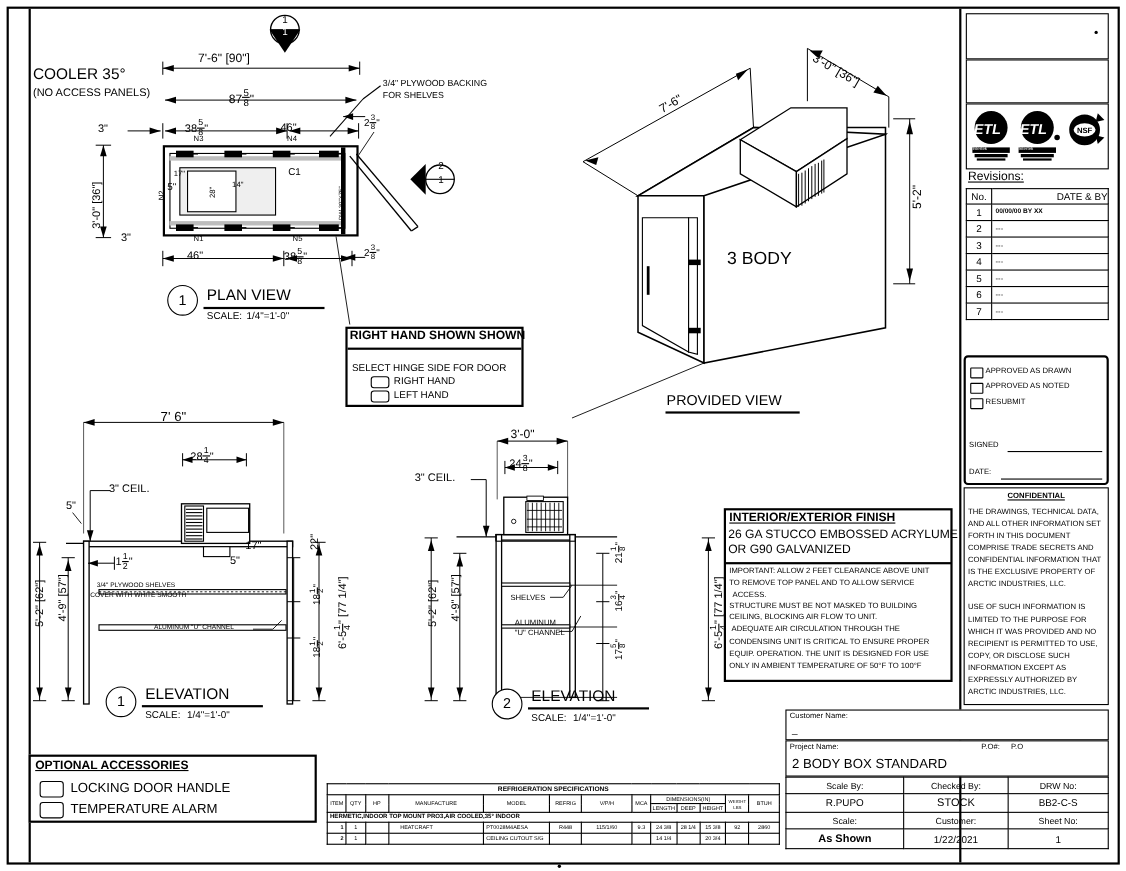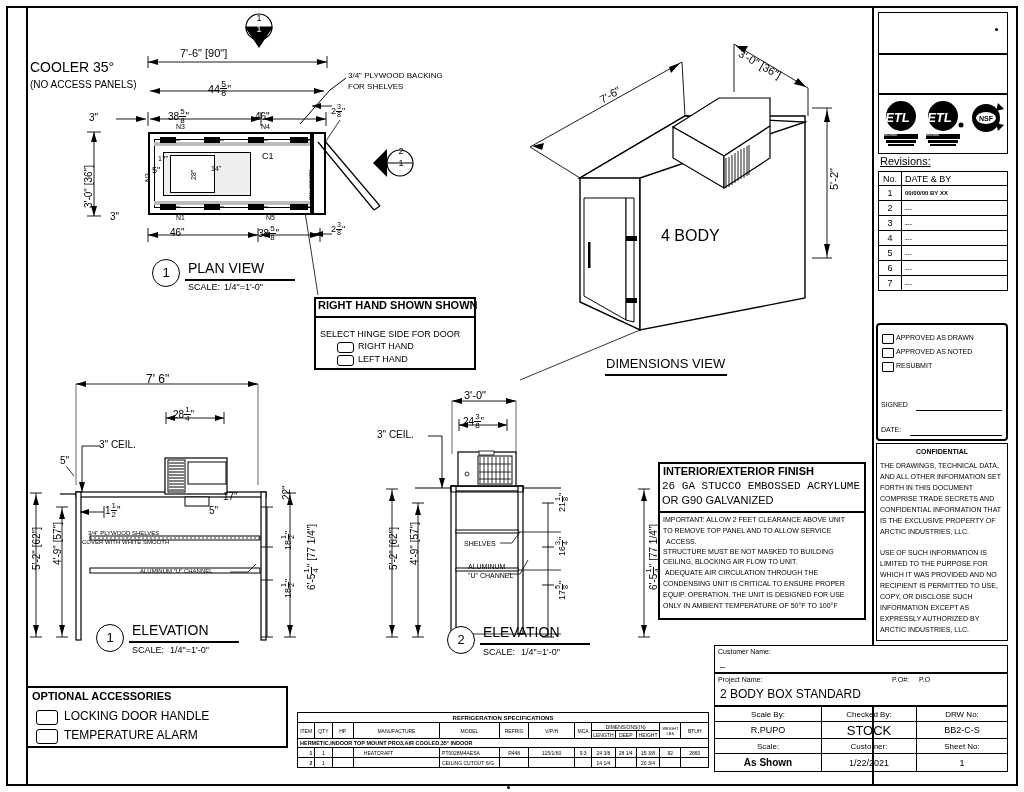--- a/index.html
+++ b/index.html
@@ -2,21 +2,21 @@
 <html><head>
 <meta charset="utf-8">
 <style>
   html,body{margin:0;padding:0;background:#ffffff;}
   body{font-family:"Liberation Sans", sans-serif;color:#000;}
   #sheet{position:relative;width:1024px;height:792px;background:#fff;overflow:hidden;}
   .abs{position:absolute;}
   .ln{position:absolute;background:#000;}
   .txt{position:absolute;white-space:nowrap;line-height:1.05;}
   .bold{font-weight:bold;}
-  .ul{}
+  .ul{text-decoration:underline;}
   .ctr{text-align:center;}
   .frac{display:inline-block;vertical-align:-0.35em;text-align:center;font-size:.8em;line-height:.95;}
   .frac .n{display:block;border-bottom:1px solid #000;padding:0 1px;}
   .frac .d{display:block;padding:0 1px;}
   .rot90{transform-origin:0 0;transform:rotate(-90deg);}
   .rotm{transform-origin:0 0;}
   .cb{position:absolute;border:1.6px solid #000;border-radius:3px;background:#fff;}
   .box{position:absolute;border:1px solid #000;background:#fff;box-sizing:border-box;}
   .box2{position:absolute;border:2px solid #000;background:#fff;box-sizing:border-box;}
   .outer{position:absolute;border:2px solid #000;box-sizing:border-box;}
@@ -60,21 +60,21 @@
       <polygon points="182,10 172,7 172,13" fill="#000"></polygon>
     </svg>
     <div class="txt t11 ctr" style="left:180px;top:48px;">7'-6" [90"]</div>
 
     <svg class="abs" style="left:148px;top:82px;" width="178" height="18">
       <line x1="2" y1="9" x2="176" y2="9" stroke="#000" stroke-width="0.9"></line>
       <polygon points="2,9 12,6 12,12" fill="#000"></polygon>
       <polygon points="176,9 166,6 166,12" fill="#000"></polygon>
     </svg>
     <div class="txt t11" style="left:208px;top:80px;">
-      <span>44</span><span class="frac"><span class="n">5</span><span class="d">8</span></span><span>"</span>
+      <span>87</span><span class="frac"><span class="n">5</span><span class="d">8</span></span><span>"</span>
     </div>
 
     <svg class="abs" style="left:110px;top:110px;" width="225" height="18">
       <line x1="6" y1="9" x2="36" y2="9" stroke="#000" stroke-width="0.9"></line>
       <polygon points="36,9 26,6 26,12" fill="#000"></polygon>
       <line x1="38" y1="2" x2="38" y2="16" stroke="#000" stroke-width="0.9"></line>
       <line x1="40" y1="9" x2="151" y2="9" stroke="#000" stroke-width="0.9"></line>
       <polygon points="40,9 50,6 50,12" fill="#000"></polygon>
       <polygon points="151,9 141,6 141,12" fill="#000"></polygon>
       <line x1="151" y1="2" x2="151" y2="16" stroke="#000" stroke-width="0.9"></line>
@@ -278,22 +278,22 @@
         <line x1="282" y1="228" x2="302" y2="228"></line>
       </g>
       <polygon points="297,80 294,92 300,92" fill="#000"></polygon>
       <polygon points="297,226 294,214 300,214" fill="#000"></polygon>
 
       <line x1="110" y1="300" x2="-10" y2="350" stroke="#000" stroke-width="0.8"></line>
     </svg>
     <div class="txt t11 rotm" style="left:598px;top:96px;transform:rotate(-30deg);">7'-6"</div>
     <div class="txt t11 rotm" style="left:742px;top:48px;transform:rotate(30deg);">3'-0" [36"]</div>
     <div class="txt t11 rot90" style="left:829px;top:190px;">5'-2"</div>
-    <div class="txt t16" style="left:661px;top:228px;">4 BODY</div>
-    <div class="txt t13" style="left:606px;top:357px;">DIMENSIONS VIEW</div>
+    <div class="txt t16" style="left:661px;top:228px;">3 BODY</div>
+    <div class="txt t13" style="left:606px;top:357px;">PROVIDED VIEW</div>
     <div class="ln" style="left:605px;top:374px;width:122px;height:1.5px;"></div>
   </div>
 
   <div>
 
     <svg class="abs" style="left:72px;top:375px;" width="190" height="18">
       <line x1="4" y1="9" x2="186" y2="9" stroke="#000" stroke-width="0.9"></line>
       <polygon points="4,9 14,6 14,12" fill="#000"></polygon>
       <polygon points="186,9 176,6 176,12" fill="#000"></polygon>
       <line x1="4" y1="9" x2="4" y2="110" stroke="#000" stroke-width="0.6"></line>
@@ -542,21 +542,21 @@
     <div class="circ" style="left:447px;top:626px;width:28px;height:28px;"></div>
     <div class="txt t13 ctr" style="left:447px;top:633px;width:28px;">2</div>
     <div class="txt t14" style="left:483px;top:625px;">ELEVATION</div>
     <div class="ln" style="left:480px;top:643px;width:110px;height:1.5px;"></div>
     <div class="txt t9" style="left:483px;top:648px;">SCALE:</div>
     <div class="txt t9" style="left:521px;top:648px;">1/4"=1'-0"</div>
   </div>
 
   <div class="box2" style="left:658px;top:462px;width:208px;height:158px;"></div>
   <div class="txt t11 bold ul" style="left:663px;top:466px;">INTERIOR/EXTERIOR FINISH</div>
-  <div class="txt t11" style="left:662px;top:481px;font-family:Liberation Mono, monospace;">26 GA STUCCO EMBOSSED ACRYLUME</div>
+  <div class="txt t11" style="left:662px;top:481px;">26 GA STUCCO EMBOSSED ACRYLUME</div>
   <div class="txt t11" style="left:662px;top:495px;">OR G90 GALVANIZED</div>
   <div class="ln" style="left:659px;top:511px;width:206px;height:1.5px;"></div>
   <div>
     <div class="txt t7" style="left:663px;top:516px;">IMPORTANT: ALLOW 2 FEET CLEARANCE ABOVE UNIT</div>
     <div class="txt t7" style="left:663px;top:527px;">TO REMOVE TOP PANEL AND TO ALLOW SERVICE</div>
     <div class="txt t7" style="left:666px;top:538px;">ACCESS.</div>
     <div class="txt t7" style="left:663px;top:548px;">STRUCTURE MUST BE NOT MASKED TO BUILDING</div>
     <div class="txt t7" style="left:663px;top:558px;">CEILING, BLOCKING AIR FLOW TO UNIT.</div>
     <div class="txt t7" style="left:665px;top:569px;">ADEQUATE AIR CIRCULATION THROUGH THE</div>
     <div class="txt t7" style="left:663px;top:580px;">CONDENSING UNIT IS CRITICAL TO ENSURE PROPER</div>
@@ -667,21 +667,21 @@
     <polygon points="30,30 36,24 28,22" fill="#000"></polygon>
   </svg>
   <div class="txt" style="left:968px;top:130px;font-size:4px;color:#fff;">NSF</div>
 
   <div class="abs" style="left:878px;top:156px;">
     <div class="txt t11" style="left:2px;top:0px;position:absolute;text-decoration:underline;">Revisions:</div>
     <table class="tb" style="position:absolute;top:15px;left:0;width:130px;font-size:9px;">
       <tbody>
           <tr>
         <td style="width:22px;height:13px;">No.</td>
-        <td style="text-align:left;padding-left:3px;">DATE &amp; BY</td>
+        <td style="text-align:right;padding-left:3px;">DATE &amp; BY</td>
       </tr>
       <tr>
         <td style="height:14px;">1</td>
         <td style="text-align:left;padding-left:3px;font-size:6px;font-weight:bold;">00/00/00 BY XX</td>
       </tr>
       <tr>
         <td style="height:14px;">2</td>
         <td style="text-align:left;padding-left:3px;font-size:7px;">---</td>
       </tr>
       <tr>
@@ -755,21 +755,21 @@
 
     <table class="tb" style="position:absolute;top:61px;left:0;width:294px;">
       <tbody>
           <tr>
         <td style="width:106px;height:14px;font-size:8px;">Scale By:</td>
         <td style="width:94px;font-size:8px;">Checked By:</td>
         <td style="font-size:8px;">DRW No:</td>
       </tr>
       <tr>
         <td style="height:16px;font-size:9px;">R.PUPO</td>
-        <td style="font-size:13px;">STOCK</td>
+        <td style="font-size:10px;">STOCK</td>
         <td style="font-size:9px;">BB2-C-S</td>
       </tr>
       <tr>
         <td style="height:14px;font-size:8px;">Scale:</td>
         <td style="font-size:8px;">Customer:</td>
         <td style="font-size:8px;">Sheet No:</td>
       </tr>
       <tr>
         <td style="height:17px;font-size:10px;font-weight:bold;">As Shown</td>
         <td style="font-size:9px;">1/22/2021</td>

